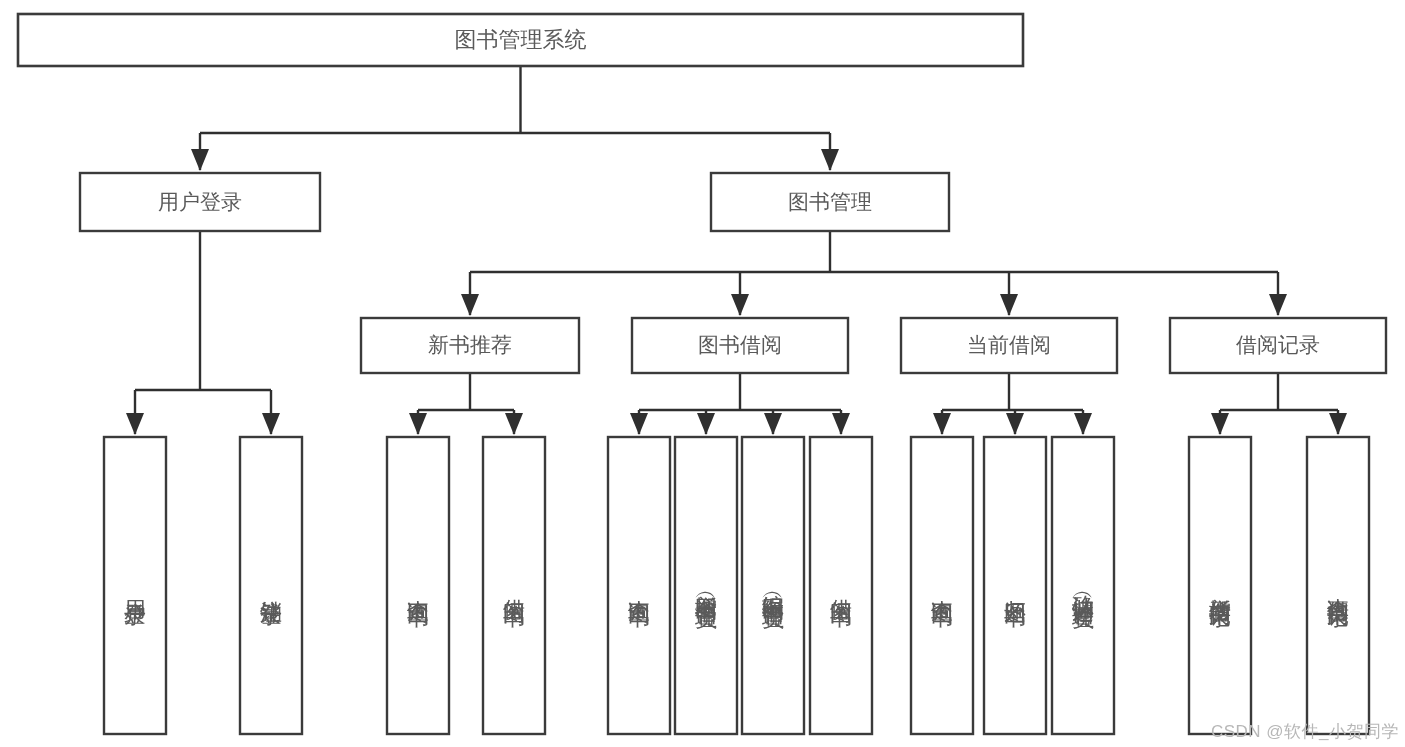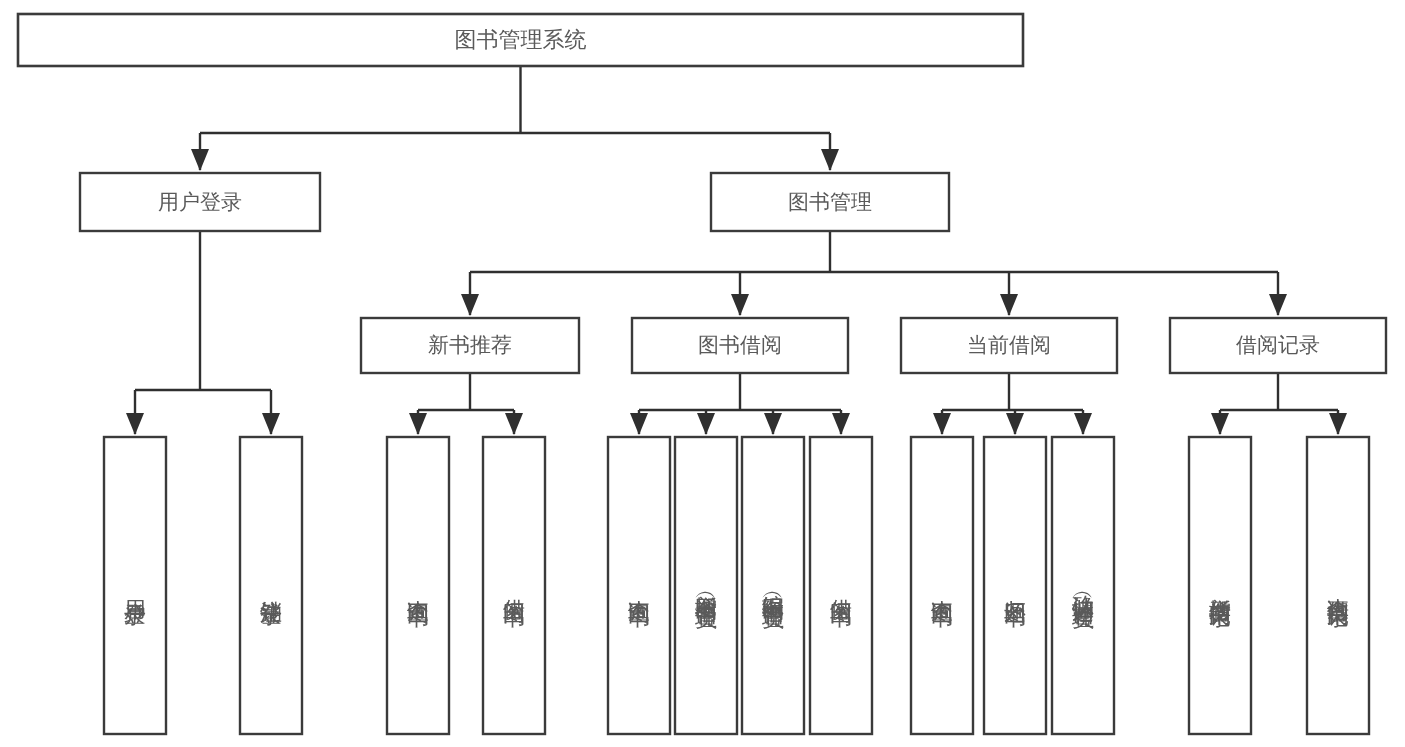--- a/index.html
+++ b/index.html
@@ -212,13 +212,14 @@
         <span class="vlabel">确认归还（管理员）</span>
       </div>
       <div class="leaf-label-wrap" style="left: 1189px; top: 437px; width: 62px; height: 297px;">
         <span class="vlabel">新增借阅记录</span>
       </div>
       <div class="leaf-label-wrap" style="left: 1307px; top: 437px; width: 62px; height: 297px;">
         <span class="vlabel">查询借阅记录</span>
       </div>
     </div>
 
+  <div id="watermark">CSDN @软件_小贺同学</div>
 </div>
 
 </body></html>

